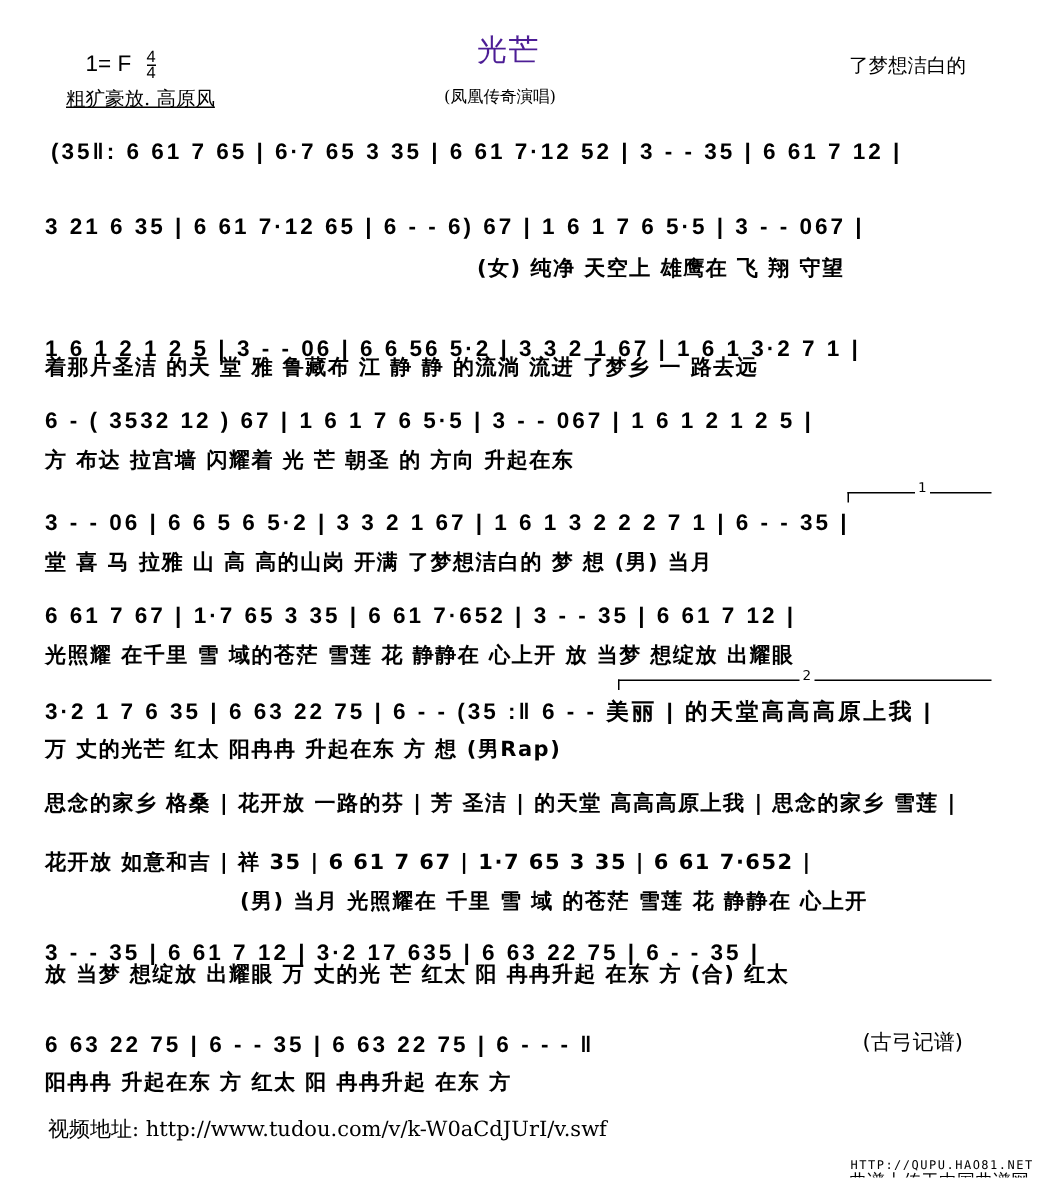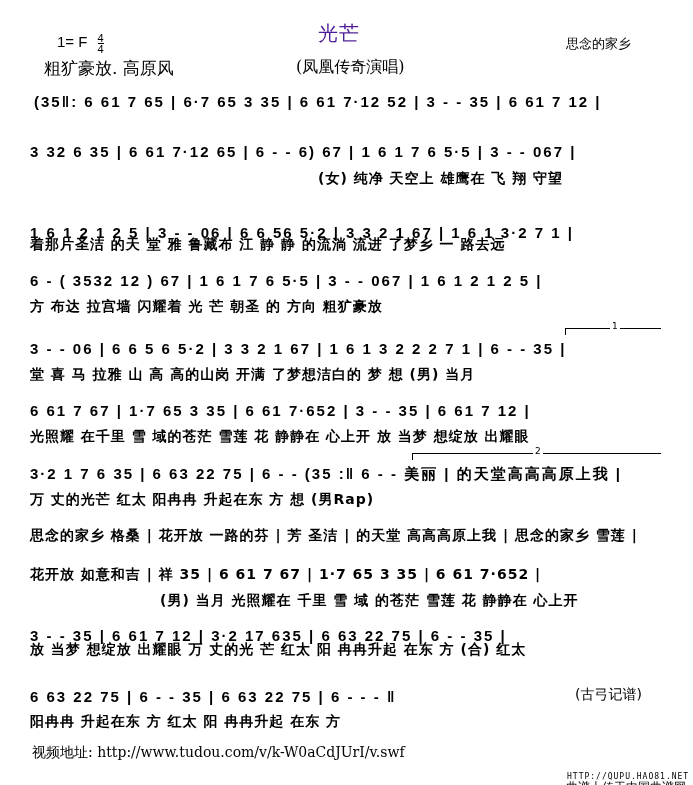--- a/index.html
+++ b/index.html
@@ -3,23 +3,23 @@
 <meta charset="utf-8">
 <style>
   html,body{margin:0;padding:0;background:#fff;}
   body{width:693px;height:785px;position:relative;overflow:hidden;color:#000;
        font-family:"DejaVu Sans","Liberation Sans",sans-serif;}
   .abs{position:absolute;white-space:nowrap;}
   .key{left:57px;top:33px;font-size:15px;font-family:"Liberation Sans",sans-serif;}
   .ts{display:inline-block;vertical-align:middle;text-align:center;font-size:11px;line-height:10px;margin-left:6px;}
   .ts span{display:block;}
   .ts .num{border-bottom:1px solid #000;}
-  .style{left:44px;top:57px;font-size:17px;font-family:"DejaVu Serif","Liberation Serif",serif;}
+  .style{left:44px;top:57px;font-size:13px;font-family:"DejaVu Serif","Liberation Serif",serif;text-decoration:underline;}
   .title{left:318px;top:20px;font-size:20px;color:#4c1d95;letter-spacing:1px;}
-  .singer{left:296px;top:57px;font-size:16px;font-family:"DejaVu Serif","Liberation Serif",serif;}
+  .singer{left:296px;top:57px;font-size:11px;font-family:"DejaVu Serif","Liberation Serif",serif;}
   .composer{left:566px;top:35px;font-size:13px;font-family:"DejaVu Serif","Liberation Serif",serif;}
   .notes{font-size:15px;font-weight:bold;font-family:"Liberation Sans",sans-serif;letter-spacing:2px;text-align:center;}
   .lyric{font-size:14px;font-family:"DejaVu Sans",sans-serif;letter-spacing:1px;font-weight:bold;}
   .url{left:32px;top:744px;font-size:14px;font-family:"DejaVu Serif","Liberation Serif",serif;}
   .credit{left:575px;top:686px;font-size:14px;}
   .wm1{left:566px;top:779px;font-size:12px;}
   .wm2{left:567px;top:772px;font-size:8px;letter-spacing:1px;font-family:"DejaVu Sans Mono",monospace;}
   .volta{position:absolute;border-top:1px solid #000;border-left:1px solid #000;height:6px;}
   .volta span{position:absolute;top:-8px;font-size:9px;background:#fff;padding:0 2px;}
 </style>
@@ -29,32 +29,32 @@
 <div class="abs key">
   <span>1= F</span>
   <span class="ts">
     <span class="num">4</span>
     <span>4</span>
   </span>
 </div>
 <div class="abs style">粗犷豪放. 高原风</div>
 <div class="abs title">光芒</div>
 <div class="abs singer">(凤凰传奇演唱)</div>
-<div class="abs composer">思念的家乡</div>
+<div class="abs composer">了梦想洁白的</div>
 
 <div class="abs notes" style="left:34px;top:93px">(35‖: 6 61 7 65 | 6·7 65 3 35 | 6 61 7·12 52 | 3 - - 35 | 6 61 7 12 |</div>
 
-<div class="abs notes" style="left:30px;top:143px">3 32 6 35 | 6 61 7·12 65 | 6 - - 6) 67 | 1 6 1 7 6 5·5 | 3 - - 067 |</div>
+<div class="abs notes" style="left:30px;top:143px">3 21 6 35 | 6 61 7·12 65 | 6 - - 6) 67 | 1 6 1 7 6 5·5 | 3 - - 067 |</div>
 <div class="abs lyric" style="left:318px;top:170px">(女) 纯净  天空上 雄鹰在 飞  翔       守望</div>
 
 <div class="abs notes" style="left:30px;top:224px">1 6 1 2 1 2 5 | 3 - - 06 | 6 6 56 5·2 | 3 3 2 1 67 | 1 6 1 3·2 7 1 |</div>
 <div class="abs lyric" style="left:30px;top:236px">着那片圣洁 的天  堂     雅  鲁藏布 江 静  静 的流淌 流进 了梦乡 一 路去远</div>
 
 <div class="abs notes" style="left:30px;top:272px">6 - ( 3532 12 ) 67 | 1 6 1 7 6 5·5 | 3 - - 067 | 1 6 1 2 1 2 5 |</div>
-<div class="abs lyric" style="left:30px;top:298px">方              布达  拉宫墙 闪耀着 光  芒      朝圣  的 方向 粗犷豪放</div>
+<div class="abs lyric" style="left:30px;top:298px">方              布达  拉宫墙 闪耀着 光  芒      朝圣  的 方向 升起在东</div>
 
 <div class="volta" style="left:565px;top:328px;width:95px">
     <span style="left:44px">1</span>
   </div>
 <div class="abs notes" style="left:30px;top:340px">3 - - 06 | 6 6 5 6 5·2 | 3 3 2 1 67 | 1 6 1 3 2 2 2 7 1 | 6 - - 35 |</div>
 <div class="abs lyric" style="left:30px;top:366px">堂      喜 马 拉雅 山 高  高的山岗 开满  了梦想洁白的  梦   想 (男) 当月</div>
 
 <div class="abs notes" style="left:30px;top:402px">6 61 7 67 | 1·7 65 3 35 | 6 61 7·652 | 3 - - 35 | 6 61 7 12 |</div>
 <div class="abs lyric" style="left:30px;top:428px">光照耀 在千里  雪 域的苍茫 雪莲  花 静静在 心上开  放    当梦  想绽放 出耀眼</div>
 

